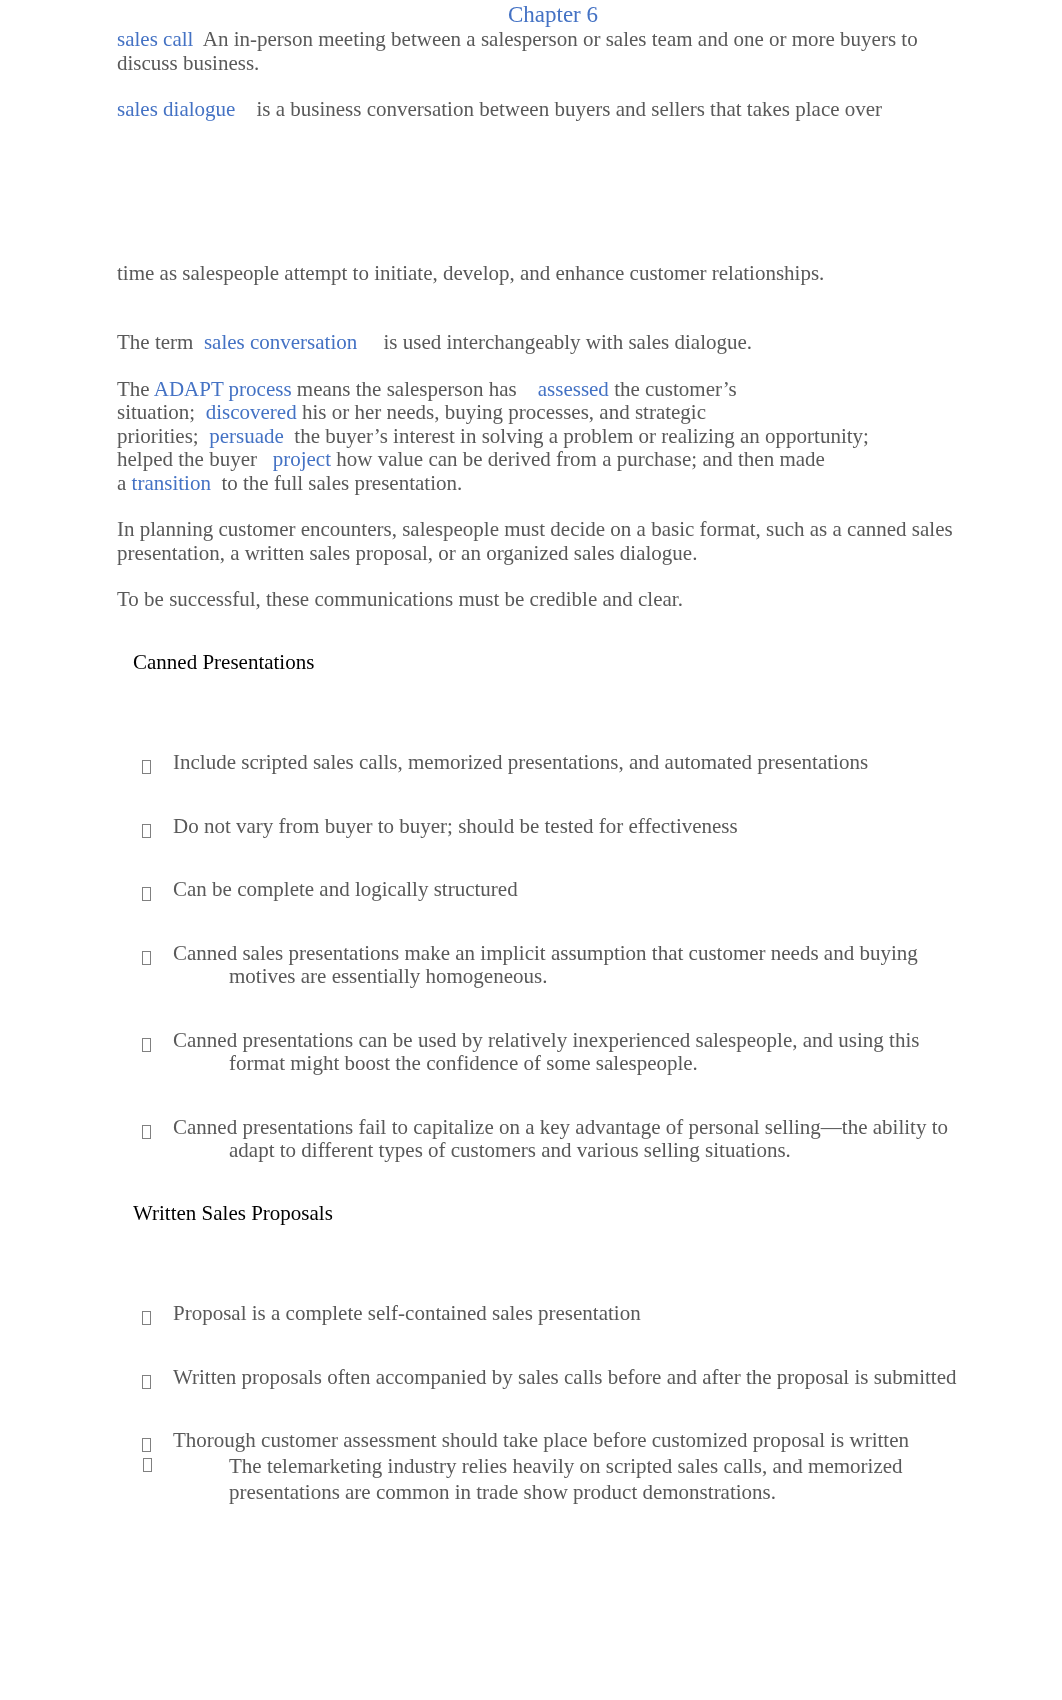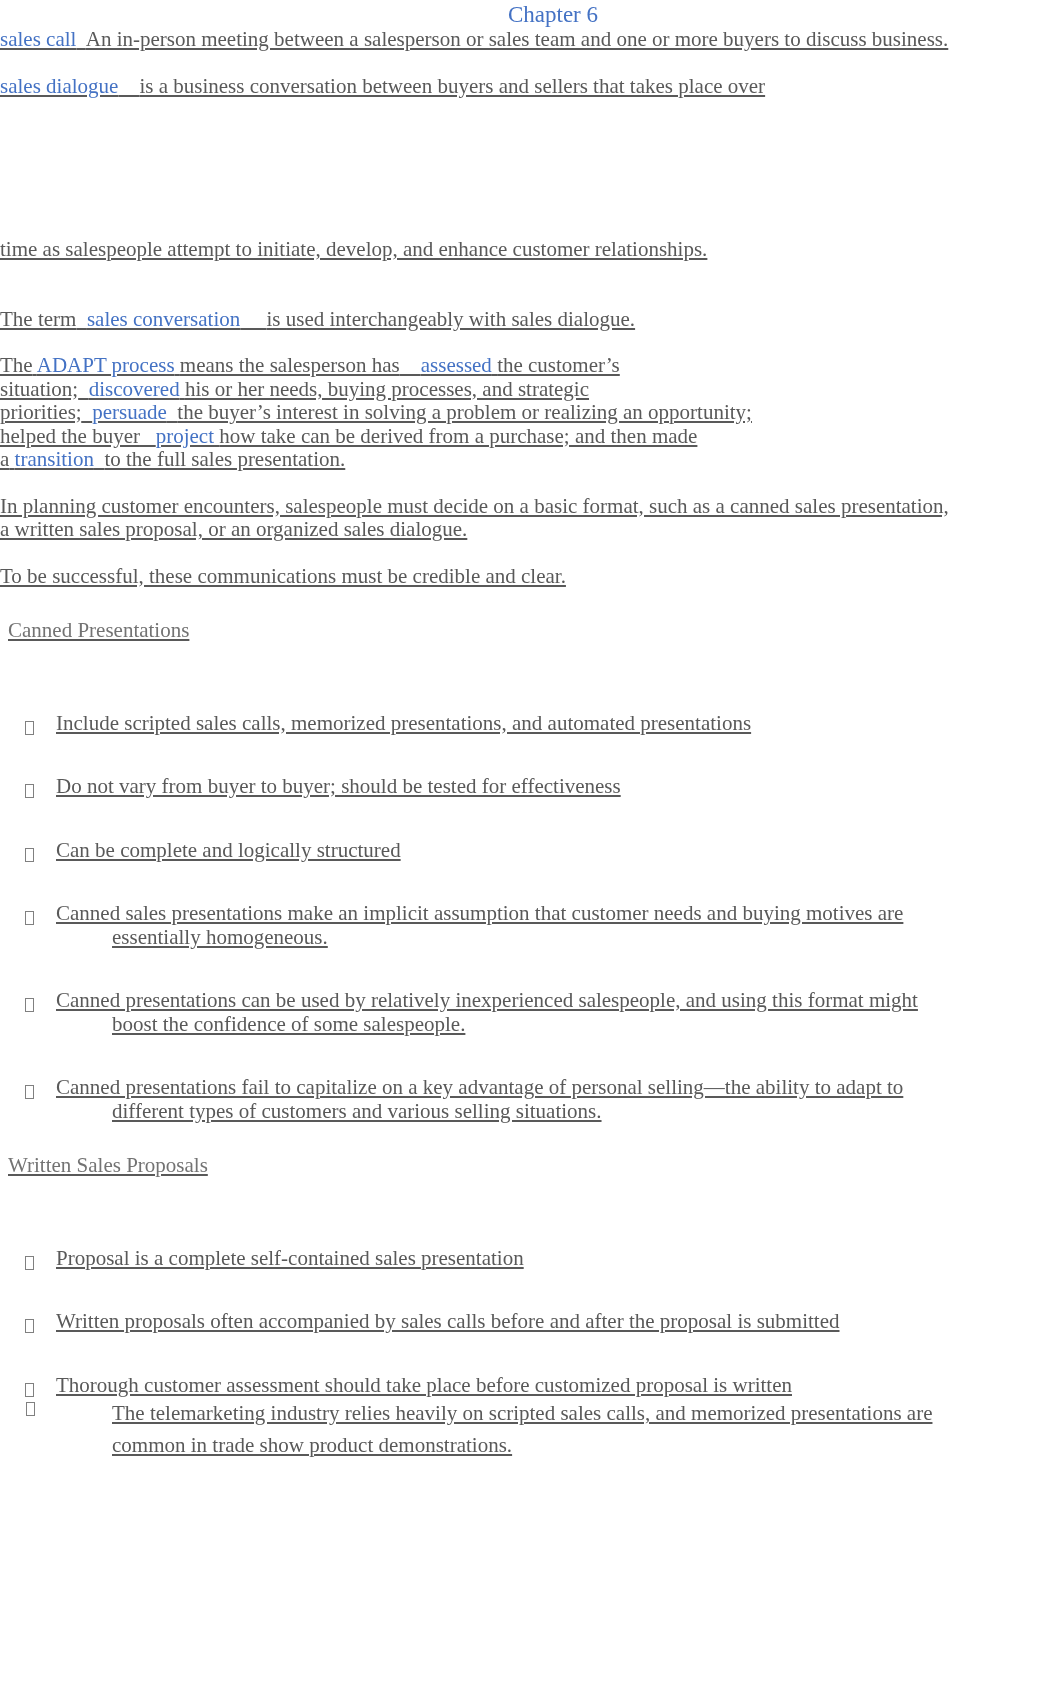--- a/index.html
+++ b/index.html
@@ -24,43 +24,43 @@
   }
   .doc-title {
     text-align: center;
     color: #4472C4;
     font-size: 23px;
     line-height: 26px;
     margin: 2px 0 0 0;
     padding-left: 44px;
   }
   .body-col {
+    padding-left: 117px;
     padding-right: 100px;
-    text-decoration: underline;
   }
   p.para {
     margin: 0;
     font-size: 21px;
     line-height: 23.5px;
     color: #595959;
     text-align: left;
   }
   .gap-sm { height: 21px; }
   .gap-md { height: 23px; }
   .gap-xl { height: 140px; }
   .term {
     color: #4472C4;
   }
   .sp-wide { white-space: pre; }
   h2.section-head {
-    color: #737373;
+    color: #000000;
     font-size: 21px;
     line-height: 23.5px;
     font-weight: normal;
-    margin: 8px;
+    margin: 16px;
   }
   ul.bullets {
     list-style: none;
     margin: 0;
     padding: 0;
   }
   ul.bullets > li {
     position: relative;
     font-size: 21px;
     line-height: 23.5px;
@@ -105,21 +105,21 @@
     position: relative;
   }
   .nested-block .tofu-wrap {
     position: absolute;
     left: -86px;
     top: 4px;
   }
   .nested-text {
     display: block;
     font-size: 21px;
-    line-height: 32px;
+    line-height: 26px;
     color: #595959;
   }
 </style>
 </head>
 <body>
 
 <div class="page">
 
   <div class="doc-title">Chapter 6</div>
 
@@ -141,21 +141,21 @@
     <div class="gap-md"></div>
 
     <p class="para"><span>The term</span><span class="sp-wide">  </span><span class="term">sales conversation</span><span class="sp-wide">     </span><span>is used interchangeably with sales dialogue.</span></p>
 
     <div class="gap-md"></div>
 
     <div>
       <p class="para"><span>The</span> <span class="term">ADAPT process</span> <span>means the salesperson has</span><span class="sp-wide">    </span><span class="term">assessed</span> <span>the customer’s</span></p>
       <p class="para"><span>situation;</span><span class="sp-wide">  </span><span class="term">discovered</span> <span>his or her needs, buying processes, and strategic</span></p>
       <p class="para"><span>priorities;</span><span class="sp-wide">  </span><span class="term">persuade</span><span class="sp-wide">  </span><span>the buyer’s interest in solving a problem or realizing an opportunity;</span></p>
-      <p class="para"><span>helped the buyer</span><span class="sp-wide">   </span><span class="term">project</span> <span>how take can be derived from a purchase; and then made</span></p>
+      <p class="para"><span>helped the buyer</span><span class="sp-wide">   </span><span class="term">project</span> <span>how value can be derived from a purchase; and then made</span></p>
       <p class="para"><span>a</span> <span class="term">transition</span><span class="sp-wide">  </span><span>to the full sales presentation.</span></p>
     </div>
 
     <div class="gap-md"></div>
 
     <p class="para">In planning customer encounters, salespeople must decide on a basic format, such as a canned sales presentation, a written sales proposal, or an organized sales dialogue.</p>
 
     <div class="gap-md"></div>
 
     <p class="para">To be successful, these communications must be credible and clear.</p>

